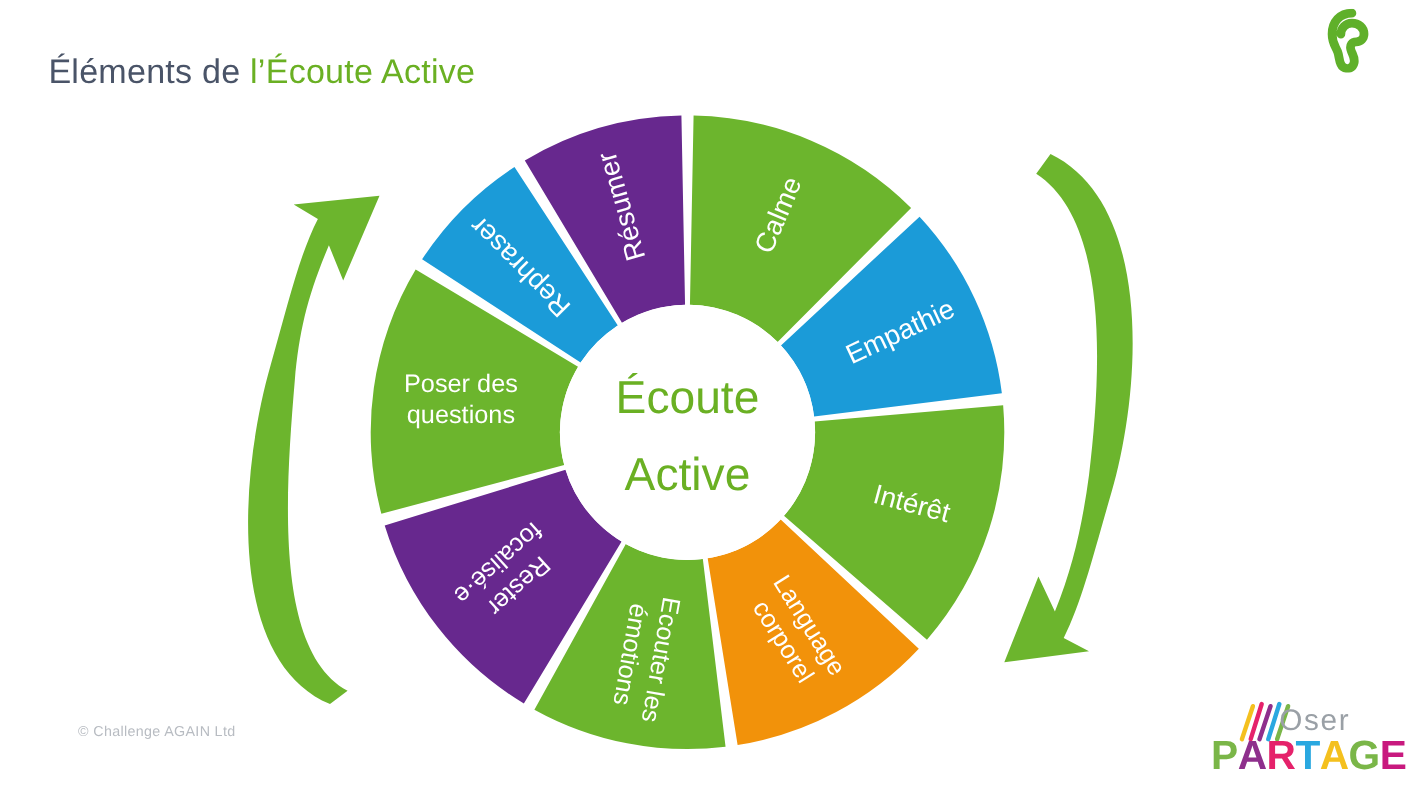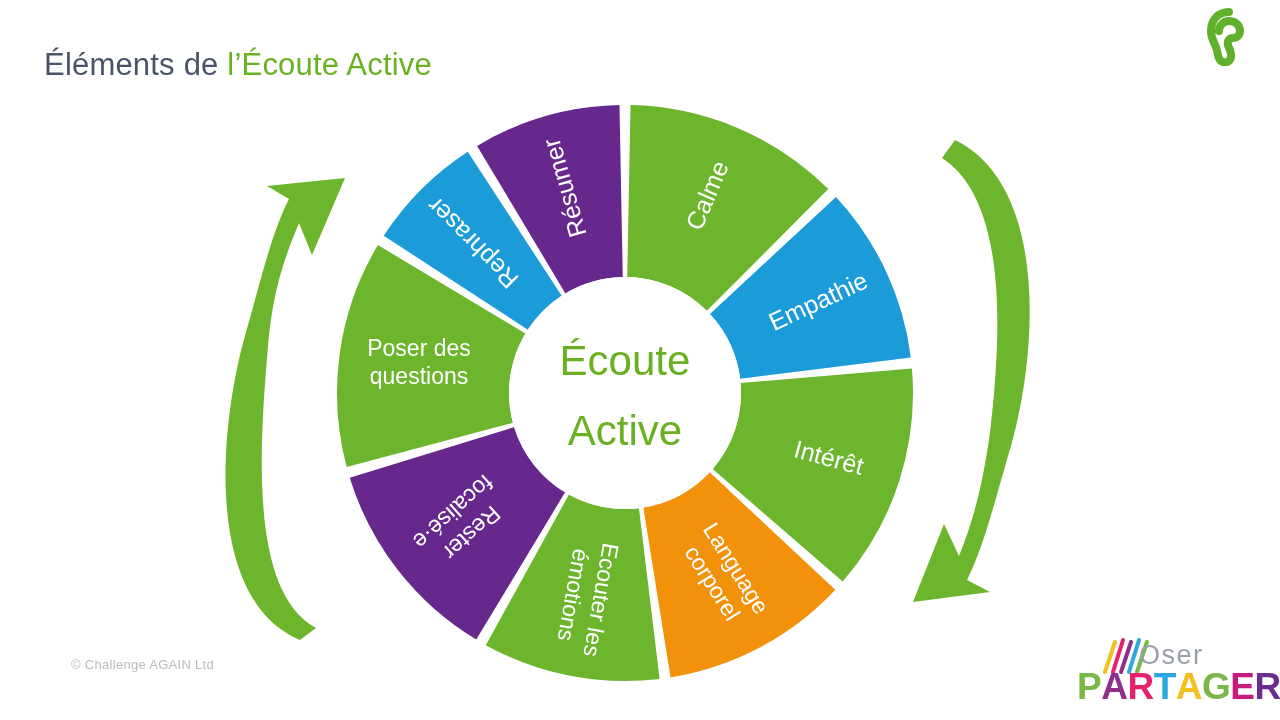--- a/index.html
+++ b/index.html
@@ -60,21 +60,21 @@
     left:71px;bottom:48px;
     font-size:13px;
     color:#b8bcc2;
     letter-spacing:.3px;
     white-space:nowrap;
   }
 
   
   #brand-logo{
     position:absolute;
-    right:28px;bottom:8px;
+    right:4px;bottom:8px;
     width:175px;height:78px;
   }
   #brand-oser{
     position:absolute;
     left:62px;top:6px;
     font-size:27px;
     color:#9aa0a6;
     letter-spacing:1.5px;
   }
   #brand-partager{

